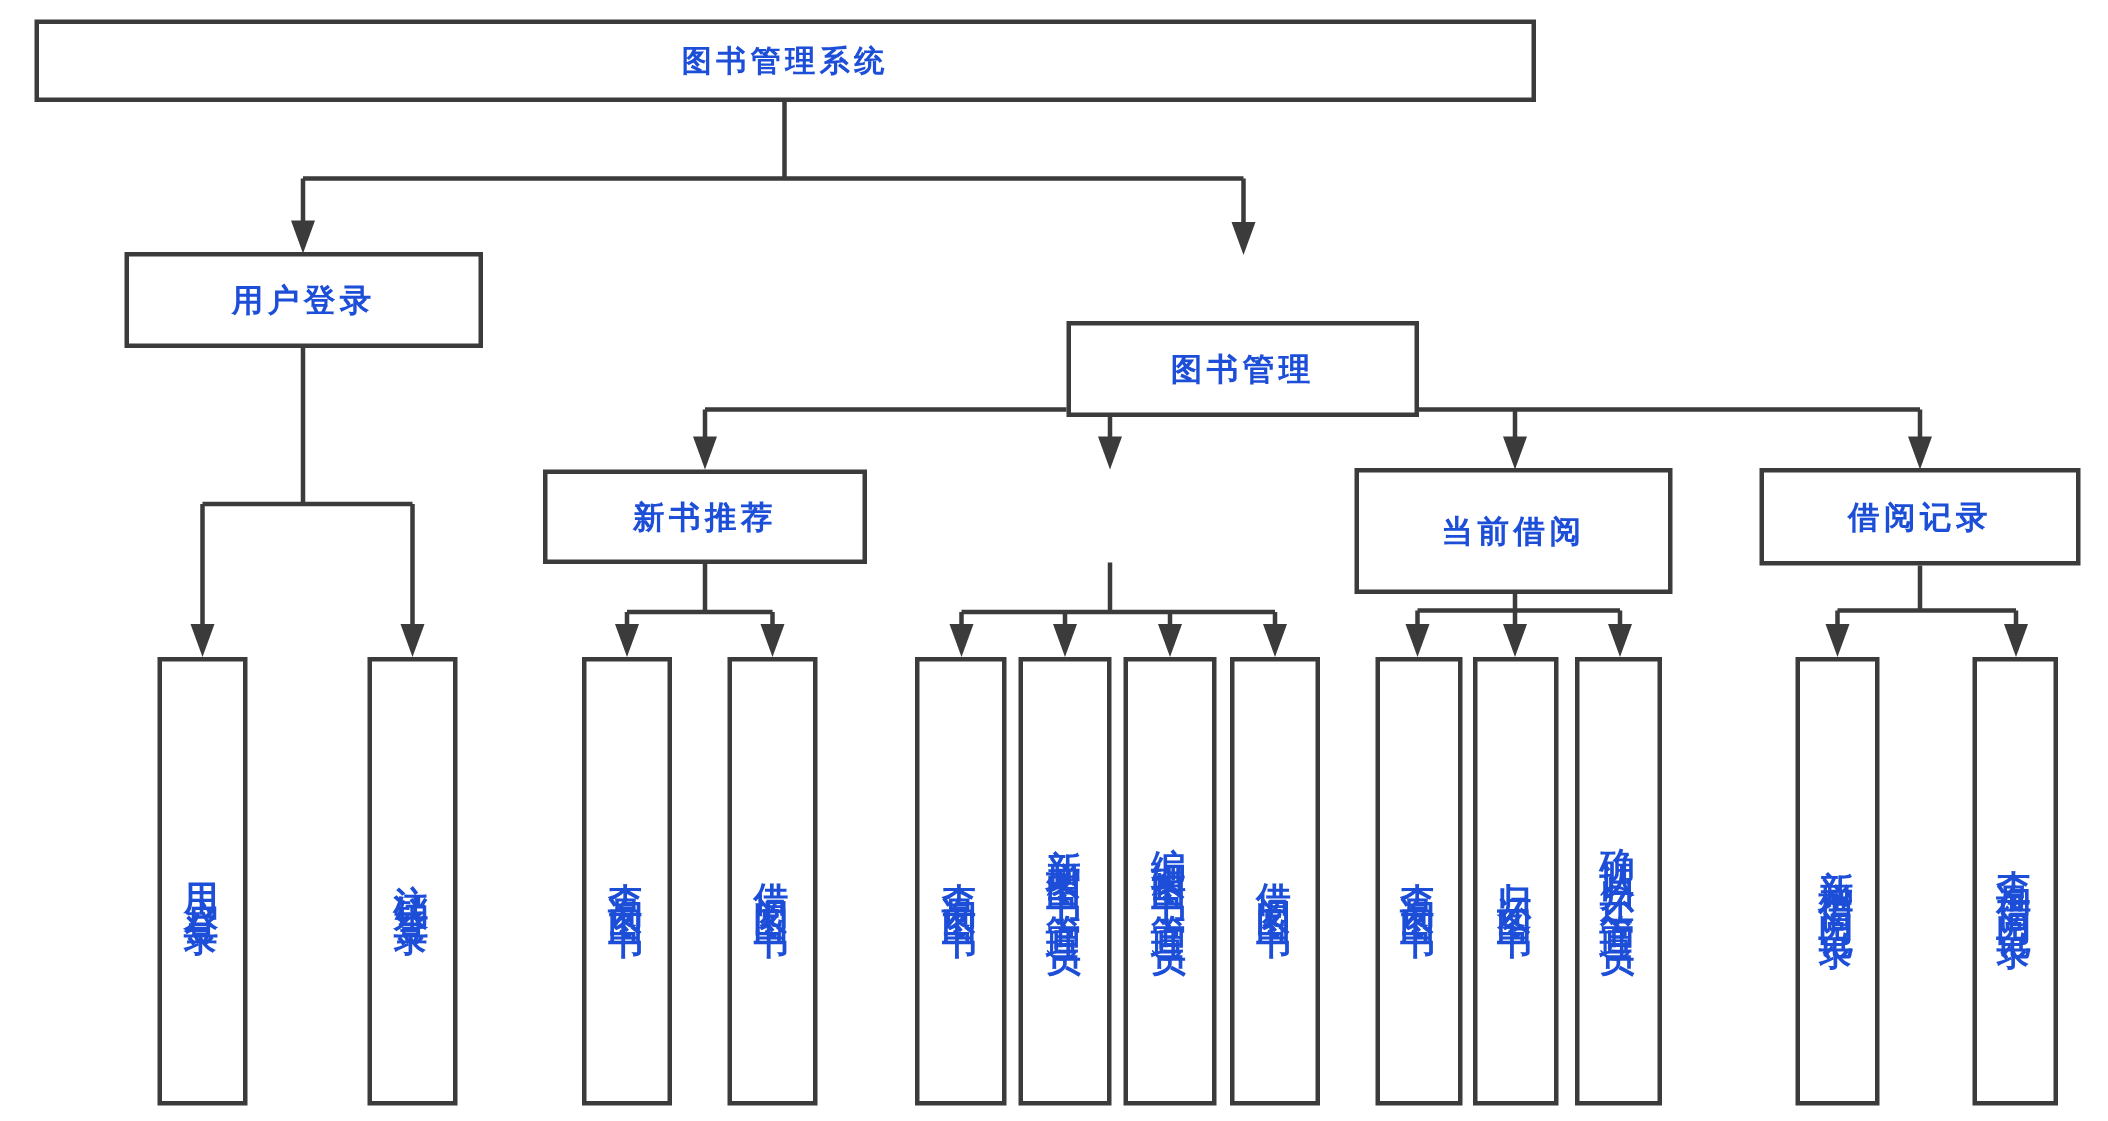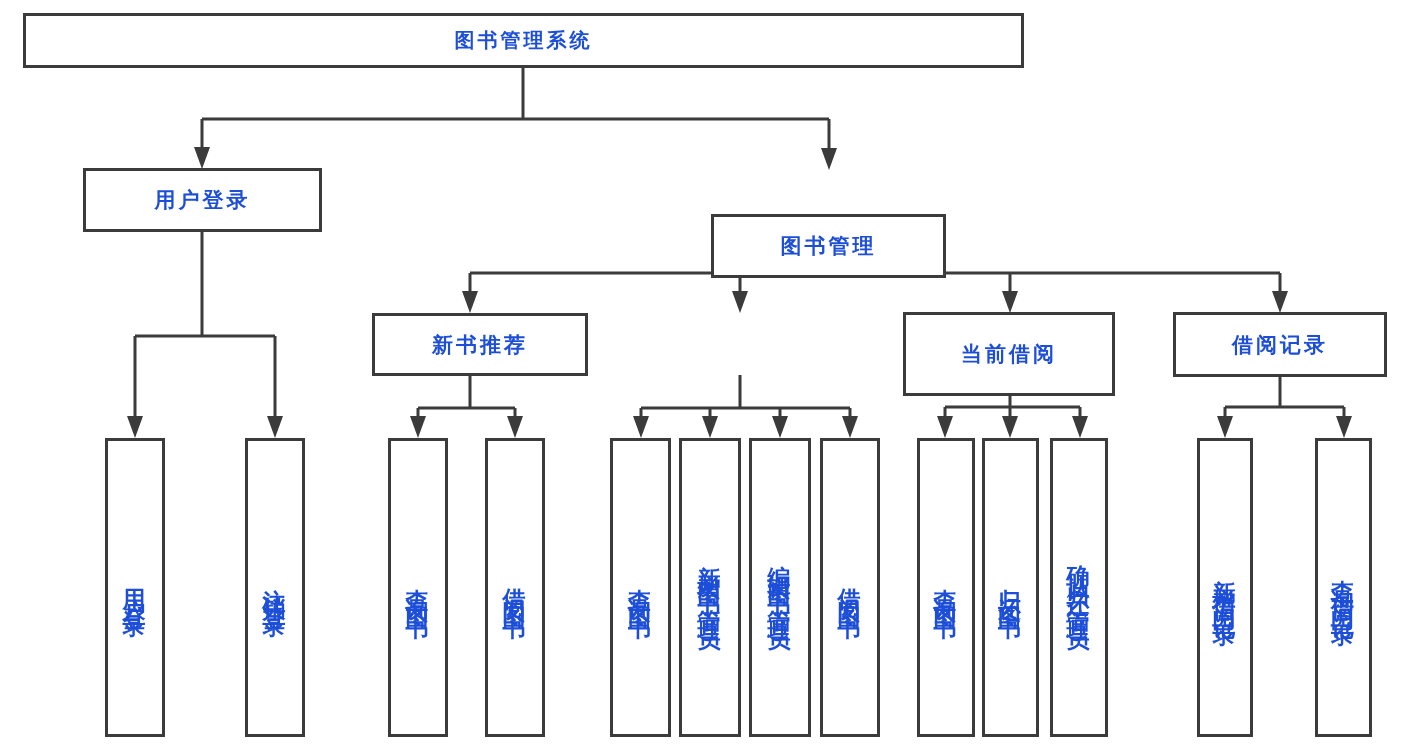--- a/index.html
+++ b/index.html
@@ -31,21 +31,21 @@
     writing-mode:vertical-rl;
     text-orientation:mixed;
     font-size:23px;
     letter-spacing:9px;
     white-space:normal;
   }
   
   .b-root{left:23px;top:13px;width:1001px;height:55px;}
   .b-user-login{left:83px;top:168px;width:239px;height:64px;}
   .b-book-mgmt{left:711px;top:169px;width:235px;height:64px;margin-top:45px;}
-  .b-new-book-rec{left:372px;top:313px;width:216px;height:63px;text-align:center;}
+  .b-new-book-rec{left:362px;top:313px;width:216px;height:63px;text-align:center;}
   .b-book-borrow{left:632px;top:312px;width:215px;height:64px;}
   .b-current-borrow{left:903px;top:312px;width:212px;height:84px;}
   .b-borrow-records{left:1173px;top:312px;width:214px;height:65px;}
   
   .l-user-login{left:105px;top:438px;width:60px;height:299px;}
   .l-logout{left:245px;top:438px;width:60px;height:299px;}
   .l-query-rec{left:388px;top:438px;width:60px;height:299px;}
   .l-borrow-rec{left:485px;top:438px;width:60px;height:299px;}
   .l-query-bor{left:610px;top:438px;width:61px;height:299px;}
   .l-add-books{left:679px;top:438px;width:62px;height:299px;}

